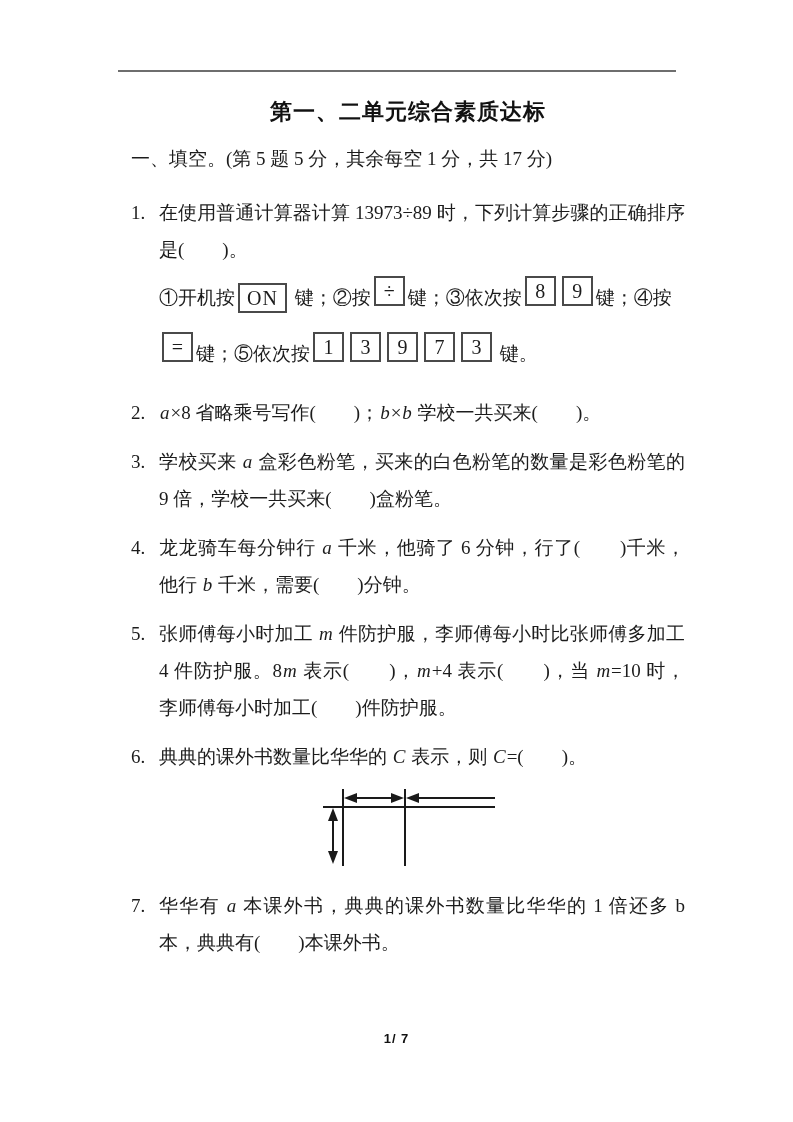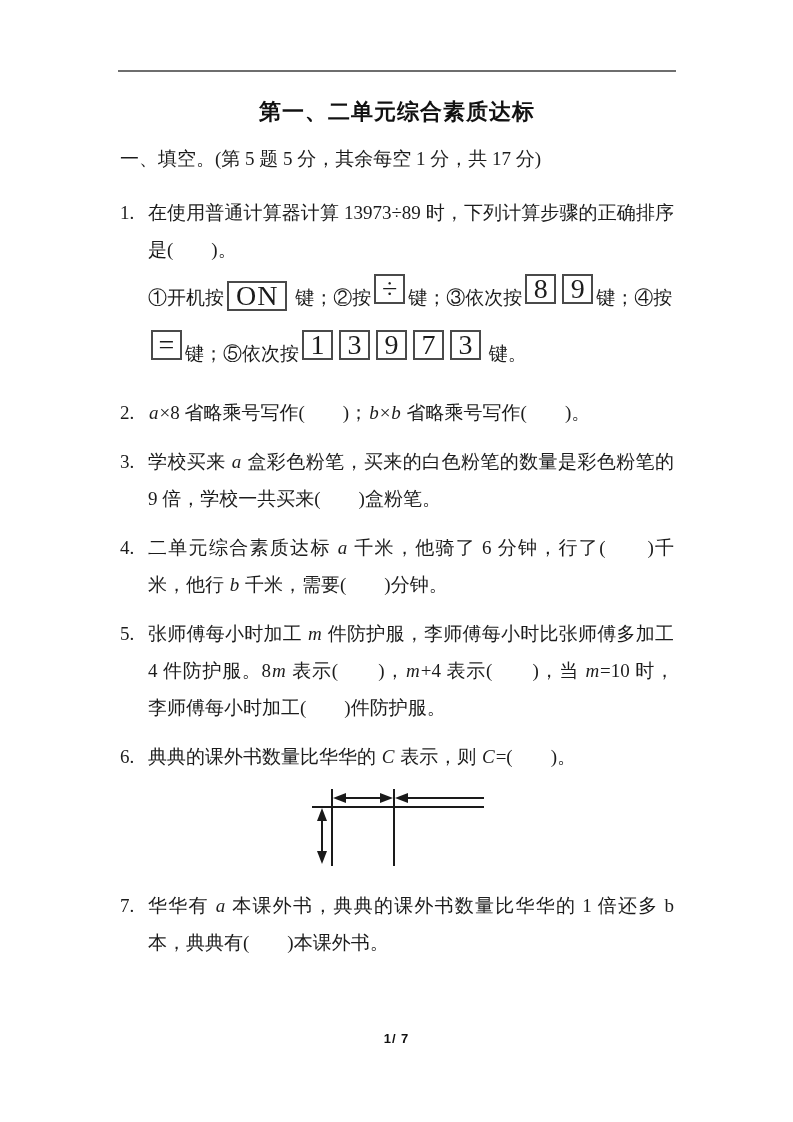--- a/index.html
+++ b/index.html
@@ -9,21 +9,21 @@
     background:#ffffff;
     overflow:hidden;
     font-family:"Liberation Serif","DejaVu Serif",serif;
     color:#1c1c1c;
   }
   .top-rule{
     position:absolute;top:70px;left:118px;
     width:558px;height:2px;background:#6e6e6e;
   }
   .content{
-    position:absolute;left:120px;top:0;width:554px;
+    position:absolute;left:131px;top:0;width:554px;
   }
   .doc-title{
     margin:0;padding-top:97px;
     text-align:center;
     font-family:"Liberation Sans","DejaVu Sans",sans-serif;
     font-weight:bold;font-size:22px;letter-spacing:1px;
     color:#111;
   }
   .section-heading{
     margin-top:19px;
@@ -40,21 +40,21 @@
   .qnum{position:absolute;left:0;top:0;}
   .qbody{display:block;margin-top:12px;}
   .keys-para{
     display:block;
     line-height:56px;
     margin-top:2px;margin-bottom:6px;
     text-align:left;
   }
   .key{
     display:inline-block;
-    font-size:28px;line-height:24px;
+    font-size:20px;line-height:24px;
     min-width:17px;
     padding:1px 5px;
     border:2px solid #4a4a4a;
     text-align:center;
     margin:0 3px;
     position:relative;top:-6px;
     background:#fff;
   }
   .key.low{top:1px;}
   .key.wide{padding:1px 7px;letter-spacing:1px;}
@@ -88,31 +88,31 @@
     <div class="questions">
 
       <div class="question">
         <span class="qnum">1.</span>
         <span class="qbody"><span>在使用普通计算器计算 13973÷89 时，下列计算步骤的正确排序是(　　)。</span></span>
         <span class="qbody keys-para"><span>①开机按</span><span class="key wide low">ON</span><span> 键；②按</span><span class="key">÷</span><span>键；③依次按</span><span class="key">8</span><span class="key">9</span><span>键；④按</span><span class="key">=</span><span>键；⑤依次按</span><span class="key">1</span><span class="key">3</span><span class="key">9</span><span class="key">7</span><span class="key">3</span><span> 键。</span></span>
       </div>
 
       <div class="question">
         <span class="qnum">2.</span>
-        <span class="qbody"><span class="var">a</span><span>×8 省略乘号写作(　　)；</span><span class="var">b</span><span>×</span><span class="var">b</span><span> 省略乘号写作(　　)。</span></span>
+        <span class="qbody"><span class="var">a</span><span>×8 省略乘号写作(　　)；</span><span class="var">b</span><span>×</span><span class="var">b</span><span> 学校一共买来(　　)。</span></span>
       </div>
 
       <div class="question">
         <span class="qnum">3.</span>
         <span class="qbody"><span>学校买来 </span><span class="var">a</span><span> 盒彩色粉笔，买来的白色粉笔的数量是彩色粉笔的 9 倍，学校一共买来(　　)盒粉笔。</span></span>
       </div>
 
       <div class="question">
         <span class="qnum">4.</span>
-        <span class="qbody"><span>二单元综合素质达标 </span><span class="var">a</span><span> 千米，他骑了 6 分钟，行了(　　)千米，他行 </span><span class="var">b</span><span> 千米，需要(　　)分钟。</span></span>
+        <span class="qbody"><span>龙龙骑车每分钟行 </span><span class="var">a</span><span> 千米，他骑了 6 分钟，行了(　　)千米，他行 </span><span class="var">b</span><span> 千米，需要(　　)分钟。</span></span>
       </div>
 
       <div class="question">
         <span class="qnum">5.</span>
         <span class="qbody"><span>张师傅每小时加工 </span><span class="var">m</span><span> 件防护服，李师傅每小时比张师傅多加工 4 件防护服。8</span><span class="var">m</span><span> 表示(　　)，</span><span class="var">m</span><span>+4 表示(　　)，当 </span><span class="var">m</span><span>=10 时，李师傅每小时加工(　　)件防护服。</span></span>
       </div>
 
       <div class="question">
         <span class="qnum">6.</span>
         <span class="qbody"><span>典典的课外书数量比华华的 </span><span class="var">C</span><span> 表示，则 </span><span class="var">C</span><span>=(　　)。</span></span>

